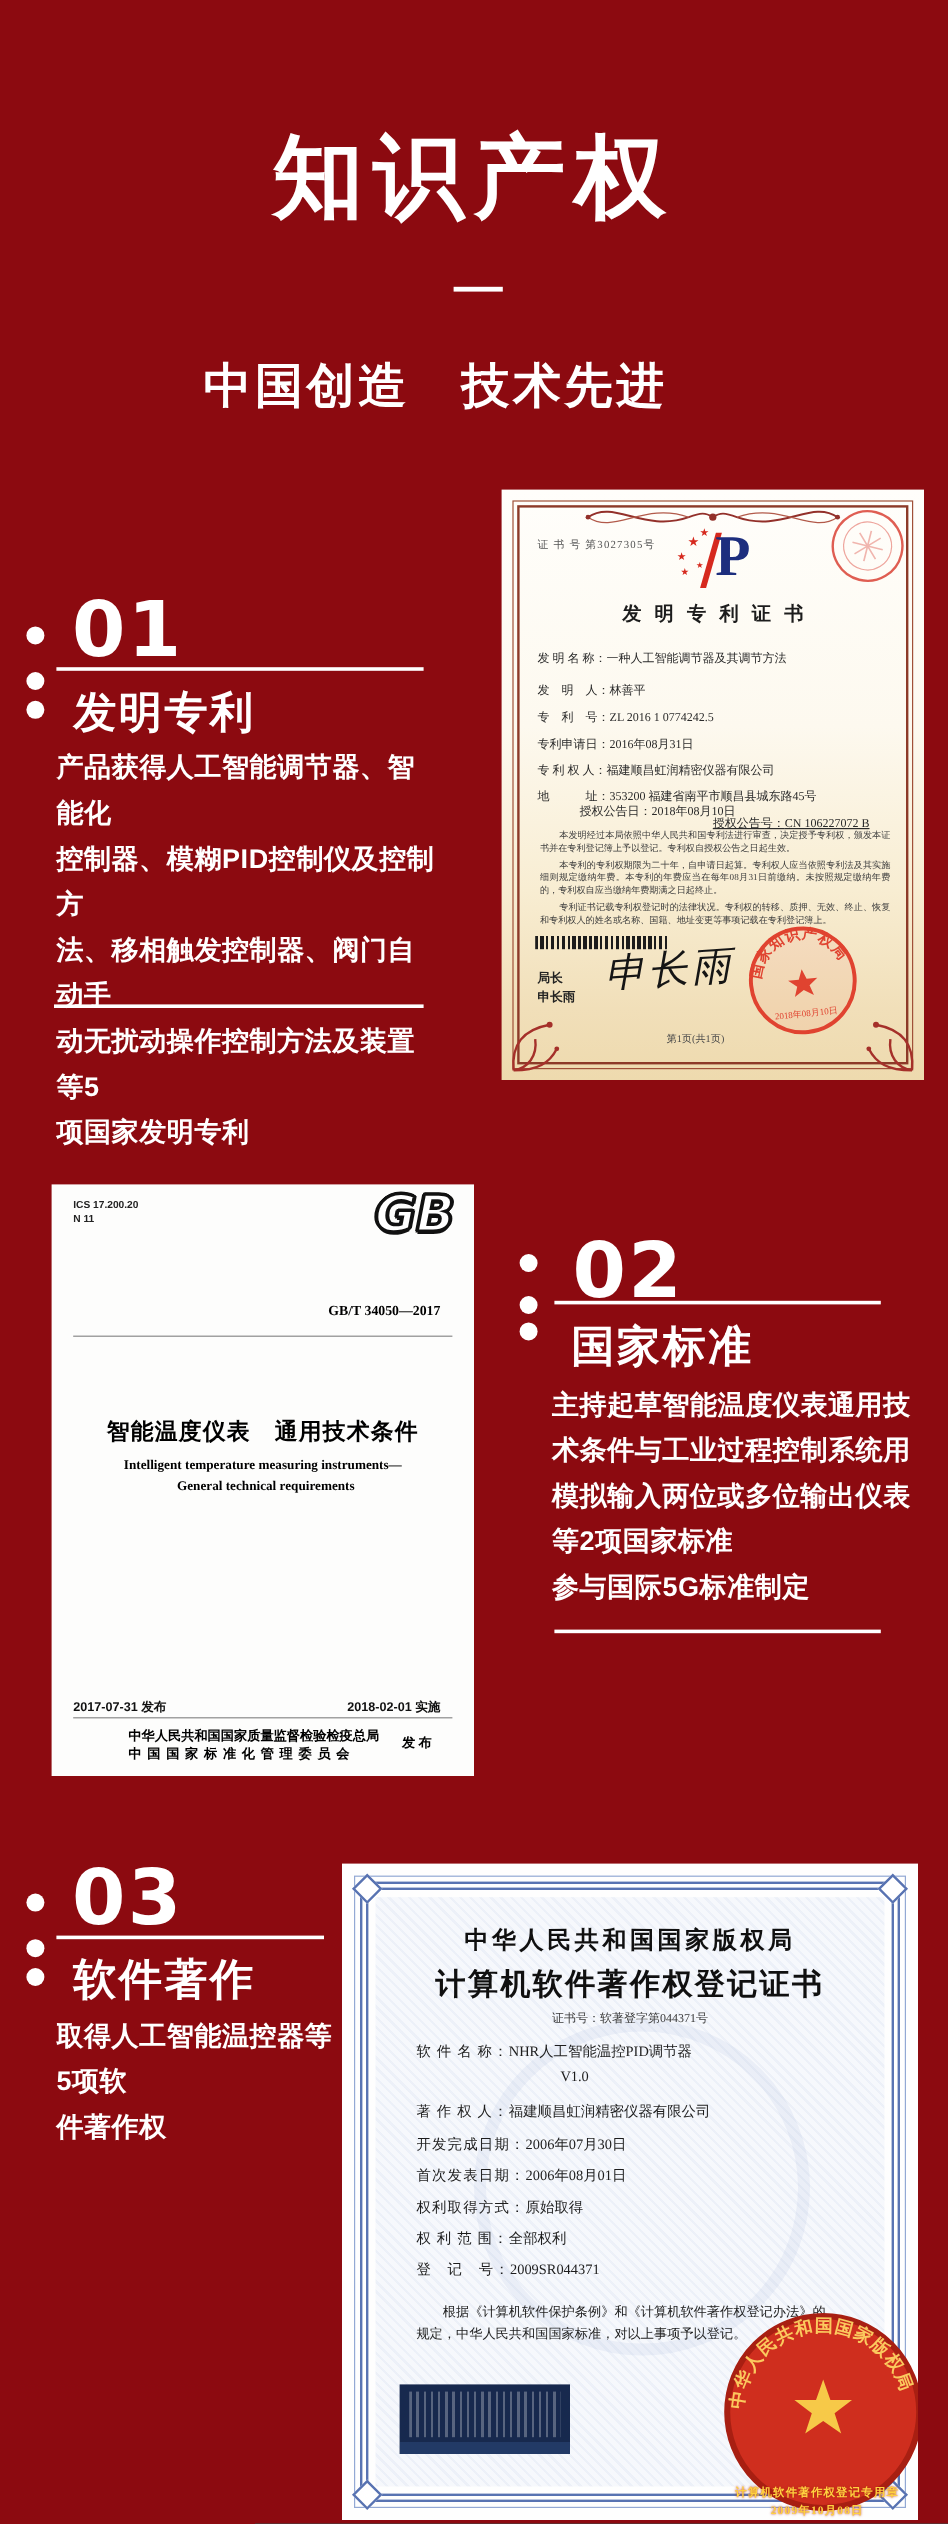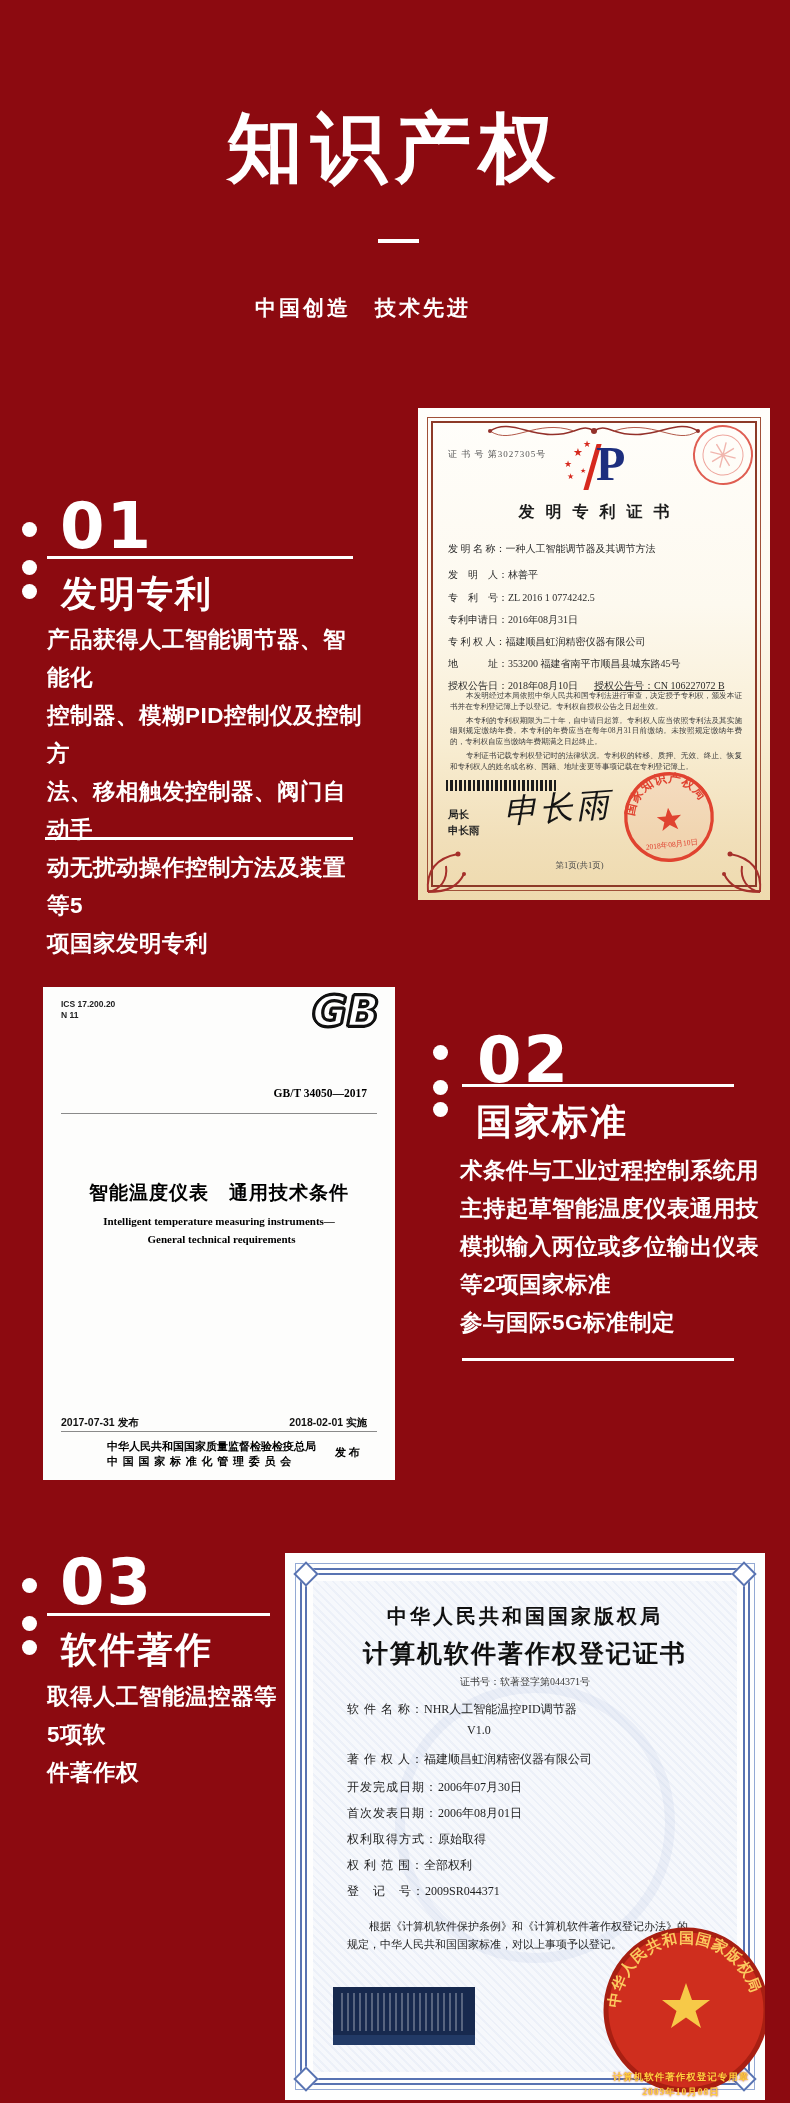--- a/index.html
+++ b/index.html
@@ -47,21 +47,21 @@
         text-shadow:-2px 0 #111,2px 0 #111,0 -2px #111,0 2px #111,-1px -1px #111,1px 1px #111,-1px 1px #111,1px -1px #111;}
   .star{position:absolute;color:#d6291e;line-height:1;}
 </style>
 </head>
 <body>
 
 <div class="page">
 
   <div class="abs white" style="left:0;top:106px;width:790px;text-align:center;font-size:76px;font-weight:800;letter-spacing:8px;line-height:1.1;">知识产权</div>
   <div class="abs" style="left:378px;top:239px;width:41px;height:4px;background:#fff;"></div>
-  <div class="abs white" style="left:0;top:294px;width:726px;text-align:center;font-size:21px;font-weight:700;letter-spacing:3px;">中国创造　技术先进</div>
+  <div class="abs white" style="left:0;top:294px;width:726px;text-align:center;font-size:40px;font-weight:700;letter-spacing:3px;">中国创造　技术先进</div>
 
   <div class="dot" style="left:22px;top:522px;"></div>
   <div class="dot" style="left:22px;top:560px;"></div>
   <div class="dot" style="left:22px;top:584px;"></div>
   <div class="secnum" style="left:60px;top:494px;">01</div>
   <div class="secline" style="left:47px;top:556px;width:306px;"></div>
   <div class="sechead" style="left:61px;top:576px;">发明专利</div>
   <div class="secbody" style="left:47px;top:621px;width:320px;">
     <div>产品获得人工智能调节器、智能化</div>
     <div>控制器、模糊PID控制仪及控制方</div>
@@ -114,21 +114,21 @@
     </div>
     <div class="c1row" style="top:205px;">
       <span>专利申请日：</span><span>2016年08月31日</span>
     </div>
     <div class="c1row" style="top:227px;">
       <span>专 利 权 人：</span><span>福建顺昌虹润精密仪器有限公司</span>
     </div>
     <div class="c1row" style="top:249px;">
       <span>地　　　址：</span><span>353200 福建省南平市顺昌县城东路45号</span>
     </div>
-    <div class="c1row" style="top:271px;">
+    <div class="c1row" style="top:261px;margin-left:35px;">
       <span>授权公告日：</span><span>2018年08月10日</span>
     </div>
     <div class="c1row" style="top:271px;left:176px;text-decoration:underline;">
       <span>授权公告号：</span><span>CN 106227072 B</span>
     </div>
 
     <div class="abs" style="left:32px;right:28px;top:283px;font-size:7.6px;line-height:10.8px;color:#3d3d3d;text-align:justify;">
       <p class="c1para">本发明经过本局依照中华人民共和国专利法进行审查，决定授予专利权，颁发本证书并在专利登记簿上予以登记。专利权自授权公告之日起生效。</p>
       <p class="c1para">本专利的专利权期限为二十年，自申请日起算。专利权人应当依照专利法及其实施细则规定缴纳年费。本专利的年费应当在每年08月31日前缴纳。未按照规定缴纳年费的，专利权自应当缴纳年费期满之日起终止。</p>
       <p class="c1para">专利证书记载专利权登记时的法律状况。专利权的转移、质押、无效、终止、恢复和专利权人的姓名或名称、国籍、地址变更等事项记载在专利登记簿上。</p>
@@ -183,22 +183,22 @@
     <div class="abs sf" style="left:292px;top:458px;font-size:11px;font-weight:700;color:#000;">发 布</div>
   </div>
 
   <div class="dot" style="left:433px;top:1045px;"></div>
   <div class="dot" style="left:433px;top:1080px;"></div>
   <div class="dot" style="left:433px;top:1102px;"></div>
   <div class="secnum" style="left:477px;top:1028px;">02</div>
   <div class="secline" style="left:462px;top:1084px;width:272px;"></div>
   <div class="sechead" style="left:476px;top:1104px;">国家标准</div>
   <div class="secbody" style="left:460px;top:1152px;width:310px;">
+    <div>主持起草智能温度仪表通用技</div>
     <div>术条件与工业过程控制系统用</div>
-    <div>主持起草智能温度仪表通用技</div>
     <div>模拟输入两位或多位输出仪表</div>
     <div>等2项国家标准</div>
     <div>参与国际5G标准制定</div>
   </div>
   <div class="secline" style="left:462px;top:1358px;width:272px;"></div>
 
   <div class="dot" style="left:22px;top:1578px;"></div>
   <div class="dot" style="left:22px;top:1616px;"></div>
   <div class="dot" style="left:22px;top:1640px;"></div>
   <div class="secnum" style="left:60px;top:1550px;">03</div>

